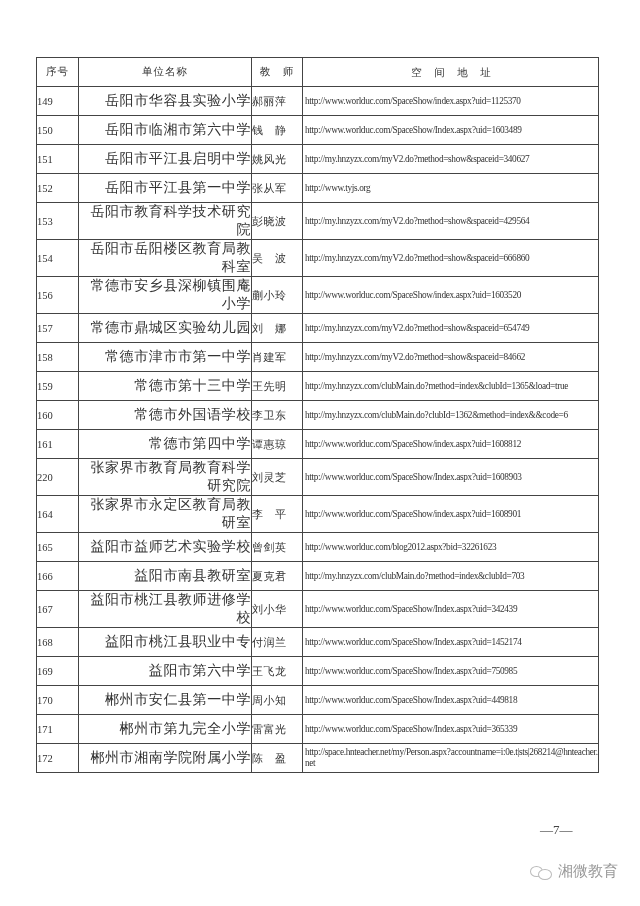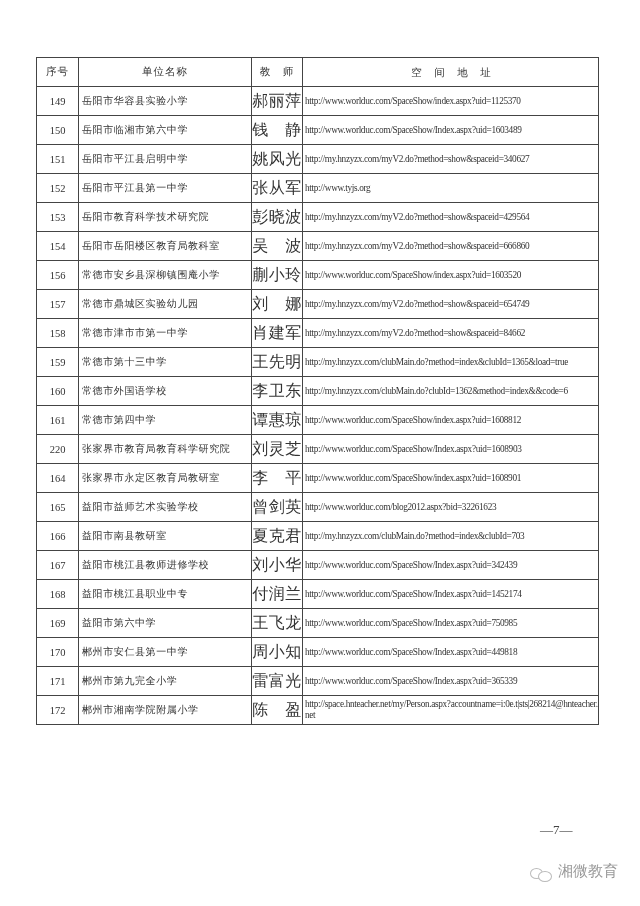--- a/index.html
+++ b/index.html
@@ -2,26 +2,26 @@
 <html><head>
 <meta charset="utf-8">
 <style>
   html, body { margin: 0; padding: 0; background: #ffffff; }
   body { width: 640px; height: 906px; position: relative; overflow: hidden; font-family: "DejaVu Serif", "Liberation Serif", serif; color: #222; }
   .page { position: absolute; left: 0; top: 0; width: 640px; height: 886px; background: #fff; padding-left: 48px; }
   table.roster { position: absolute; left: 36px; top: 57px; width: 563px; border-collapse: collapse; table-layout: fixed; border: 1.5px solid #555; }
   table.roster td, table.roster th { border: 1px solid #444; padding: 0; font-weight: normal; color: #333; overflow: hidden; }
   table.roster th { height: 28px; font-size: 10.5px; text-align: center; letter-spacing: 1px; }
   table.roster td { height: 28px; }
-  .c-no { width: 41px; text-align: center; font-family: "Liberation Serif", serif; font-size: 10.5px; }
-  .c-unit { width: 172px; text-align: left; padding-left: 3px !important; font-size: 10px; letter-spacing: 0.6px; }
-  .c-teacher { width: 50px; text-align: center; font-size: 16px; letter-spacing: 0.5px; }
+  .c-no { width: 41px; text-align: left; font-family: "Liberation Serif", serif; font-size: 10.5px; }
+  .c-unit { width: 172px; text-align: right; padding-left: 3px !important; font-size: 14px; letter-spacing: 0.6px; }
+  .c-teacher { width: 50px; font-size: 11px; letter-spacing: 0.5px; }
   .c-url { text-align: left; padding-left: 2px !important; font-family: "Liberation Serif", serif; font-size: 9.3px; letter-spacing: -0.35px; line-height: 11px; word-break: break-all; margin-top: 46px; }
   .page-number { position: absolute; left: 540px; top: 822px; font-family: "Liberation Serif", serif; font-size: 13px; color: #444; }
-  .watermark { position: absolute; left: 530px; top: 862px; display: flex; align-items: flex-end; gap: 6px; color: #999; font-family: Liberation Serif, serif; font-size: 15px; }
+  .watermark { position: absolute; left: 530px; top: 862px; display: flex; align-items: center; gap: 6px; color: #999; font-family: Liberation Serif, serif; font-size: 15px; }
   .wm-icon { width: 22px; height: 14px; position: relative; }
   .wm-icon span { position: absolute; border: 1.5px solid #bbb; border-radius: 50%; }
   .wm-icon .b1 { left: 0; top: 1px; width: 11px; height: 9px; }
   .wm-icon .b2 { left: 8px; top: 4px; width: 12px; height: 9px; background: #fff; }
 </style>
 </head>
 <body>
 
 <div class="page">
   <table class="roster">

